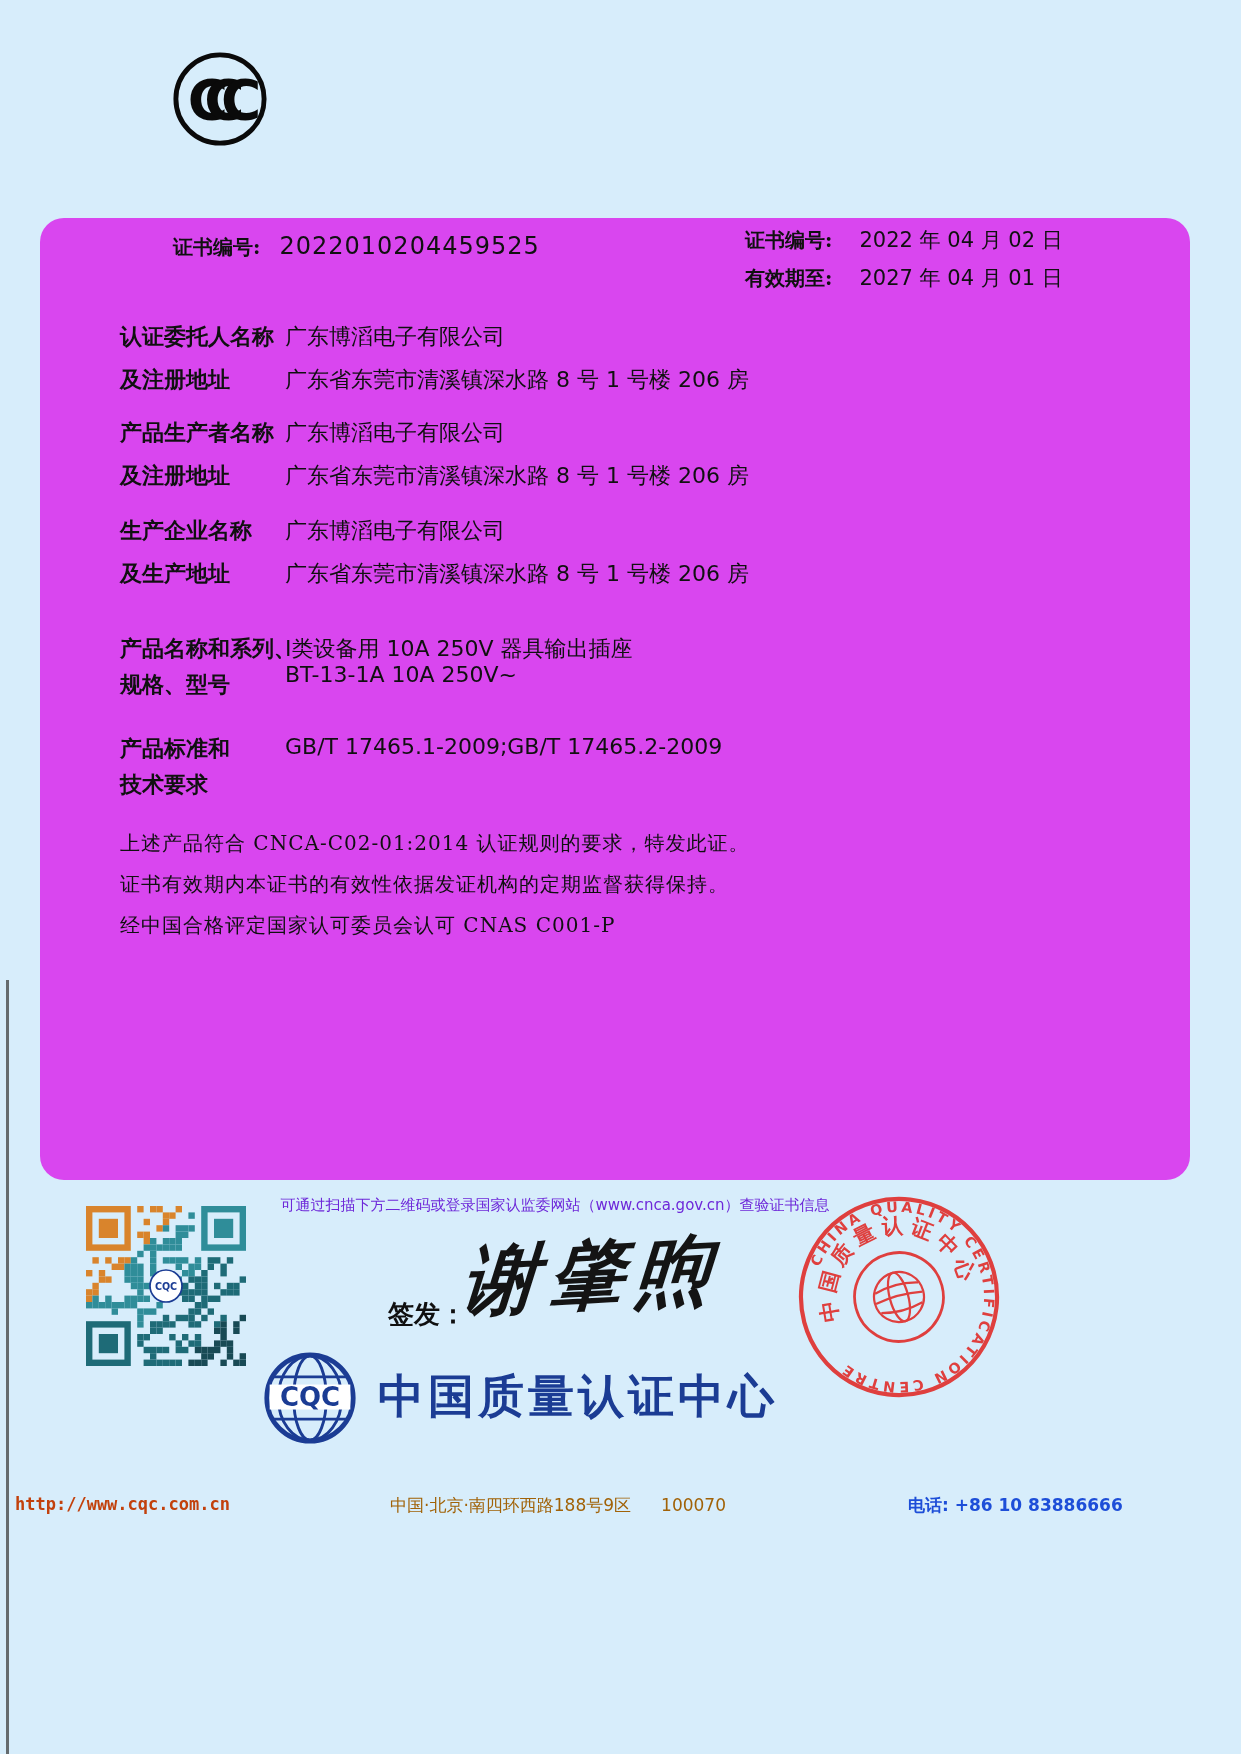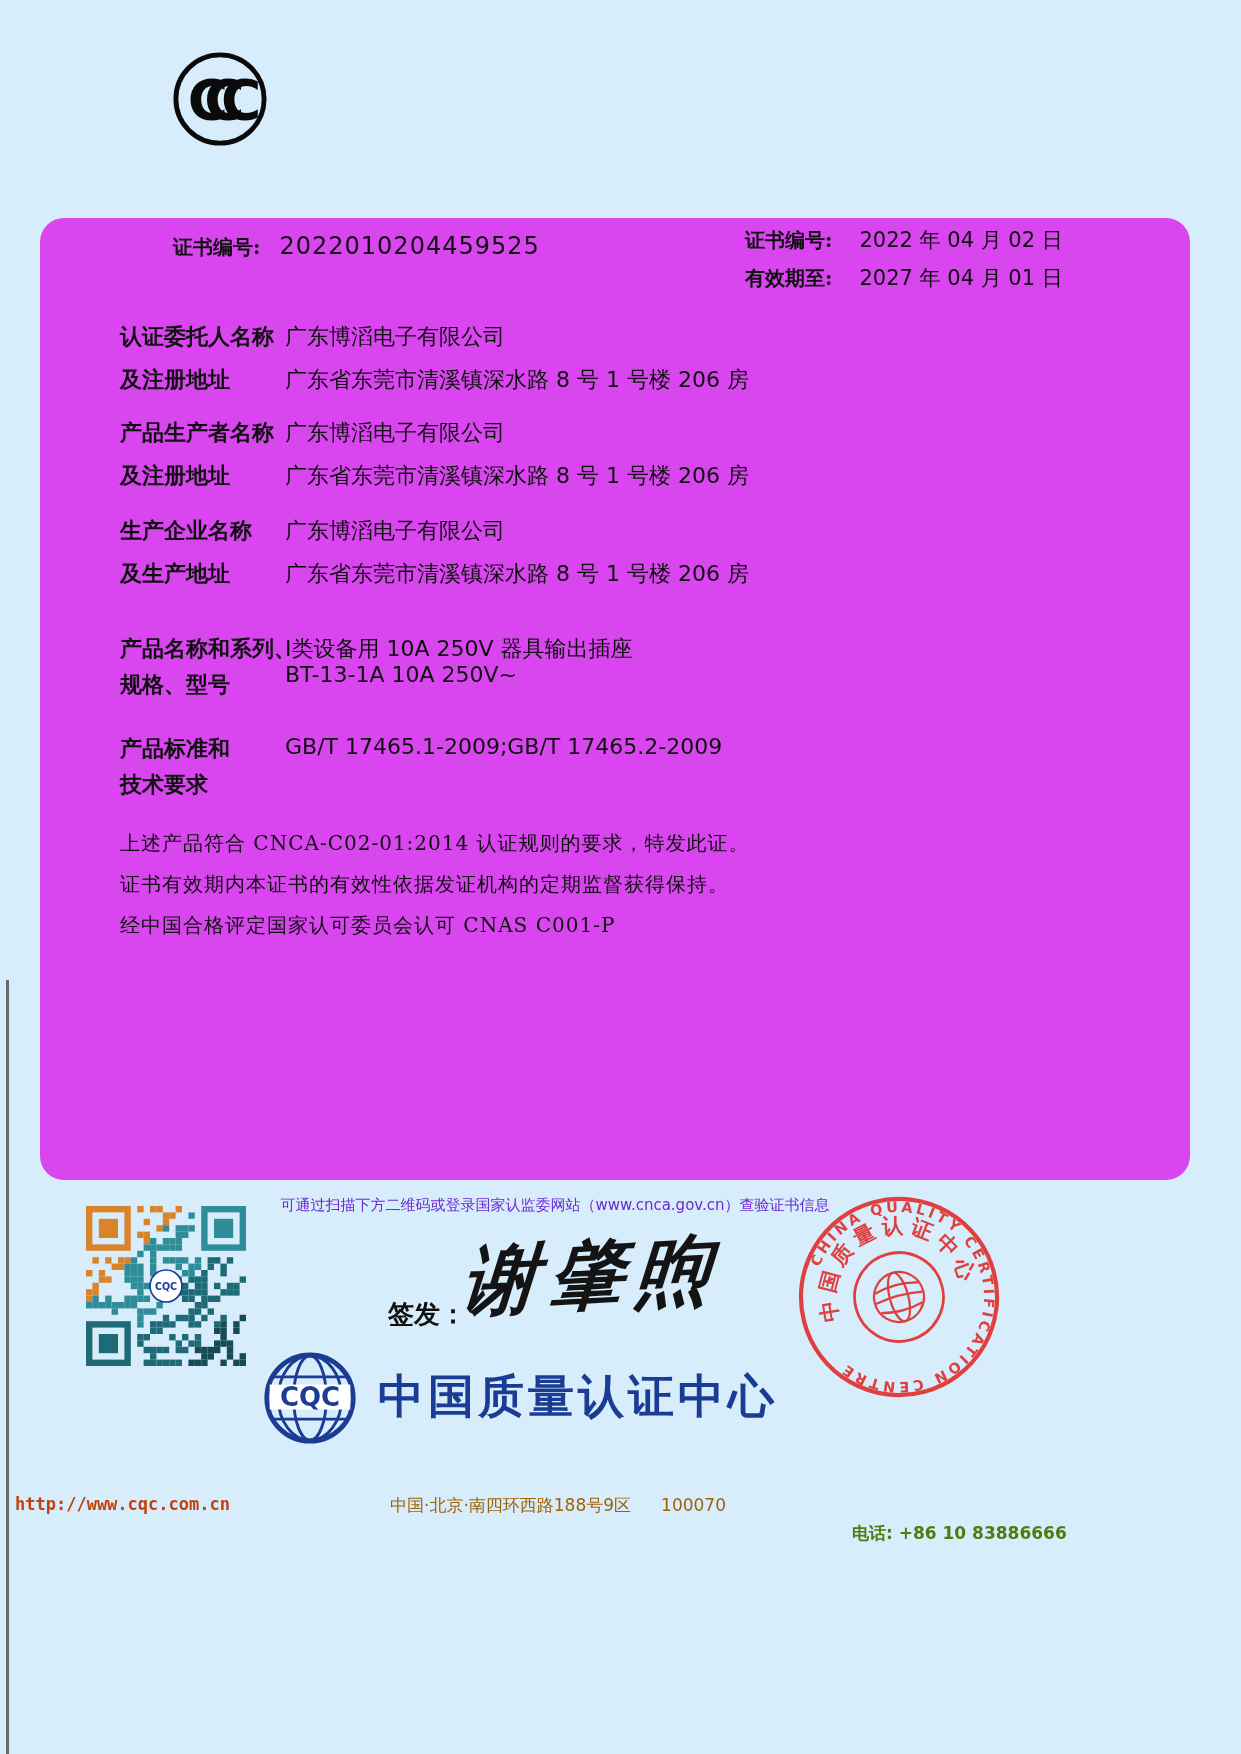--- a/index.html
+++ b/index.html
@@ -73,21 +73,21 @@
 
   .stamp{position:absolute; left:788px; top:1186px; width:222px; height:222px; opacity:.92;}
 
   .footer{position:absolute; left:0; top:1494px; width:1241px; height:26px; font-size:17px;}
   .footer .site{
     position:absolute; left:15px; top:0;
     font-family:"DejaVu Sans Mono", monospace; font-weight:bold; color:#c2410c;
   }
   .footer .addr{position:absolute; left:390px; top:0; font-weight:400; color:#a16207;}
   .footer .post{margin-left:30px;}
-  .footer .phone{position:absolute; left:852px; top:0; font-weight:600; color:#4d7c0f;margin-top:28px;}
+  .footer .phone{position:absolute; left:908px; top:0; font-weight:600; color:#1d4ed8;}
 </style>
 </head>
 <body>
 
 <div class="page">
 
   <div class="scan-edge"></div>
 
   <svg class="ccc-logo" viewBox="0 0 100 100">
     <circle cx="50" cy="50" r="45" fill="none" stroke="#0a0a0a" stroke-width="5"></circle>

